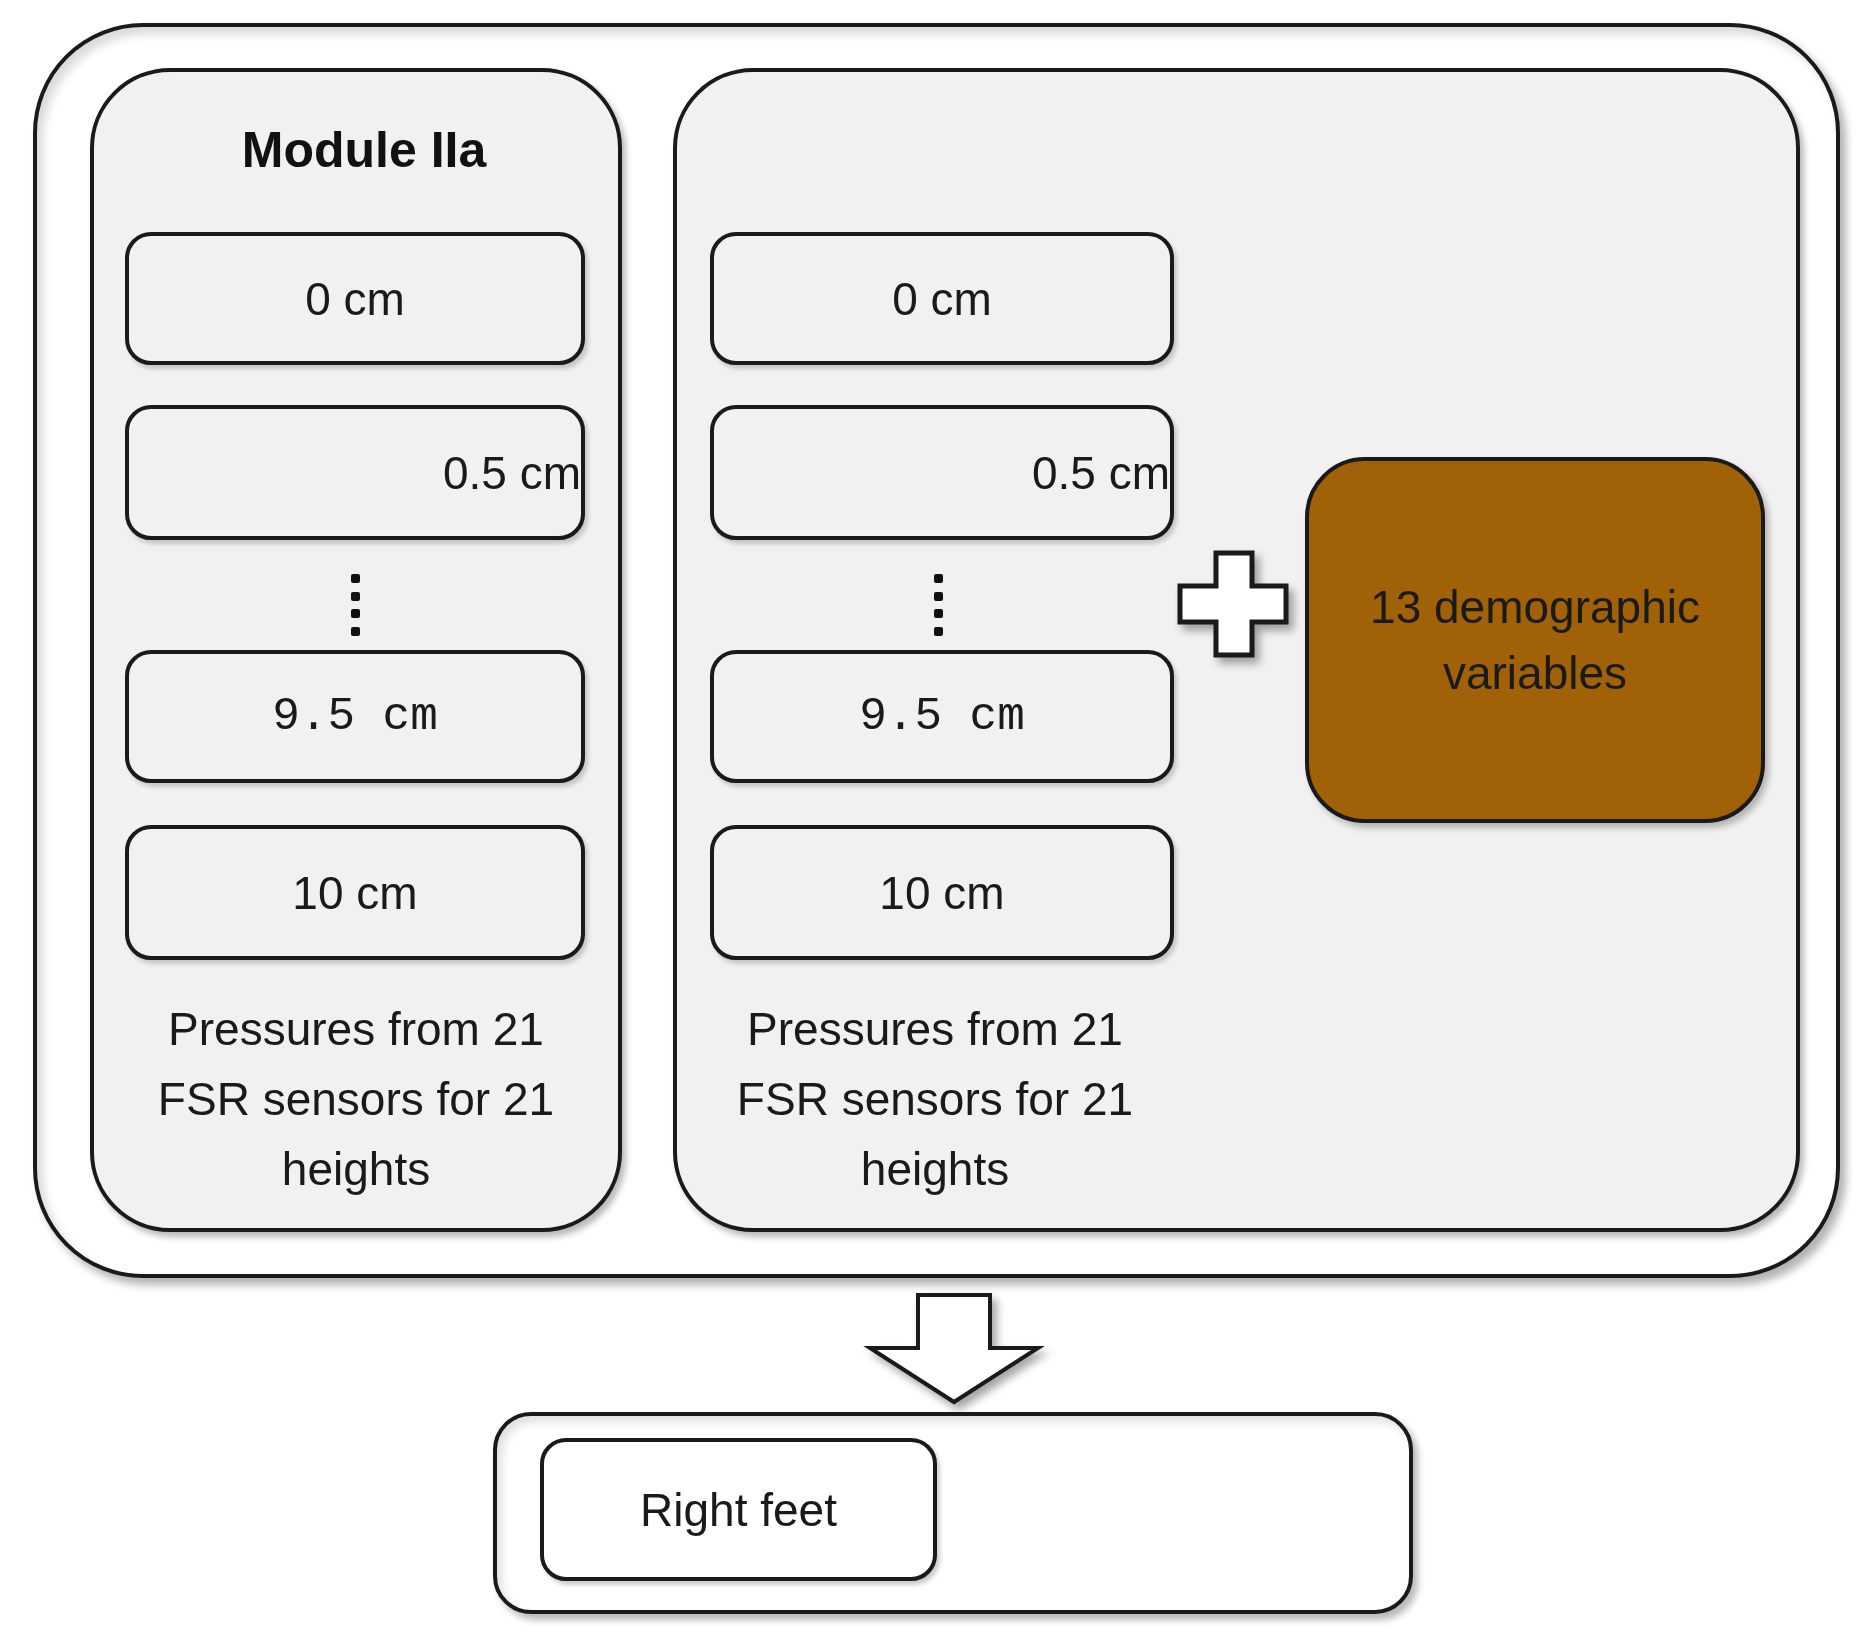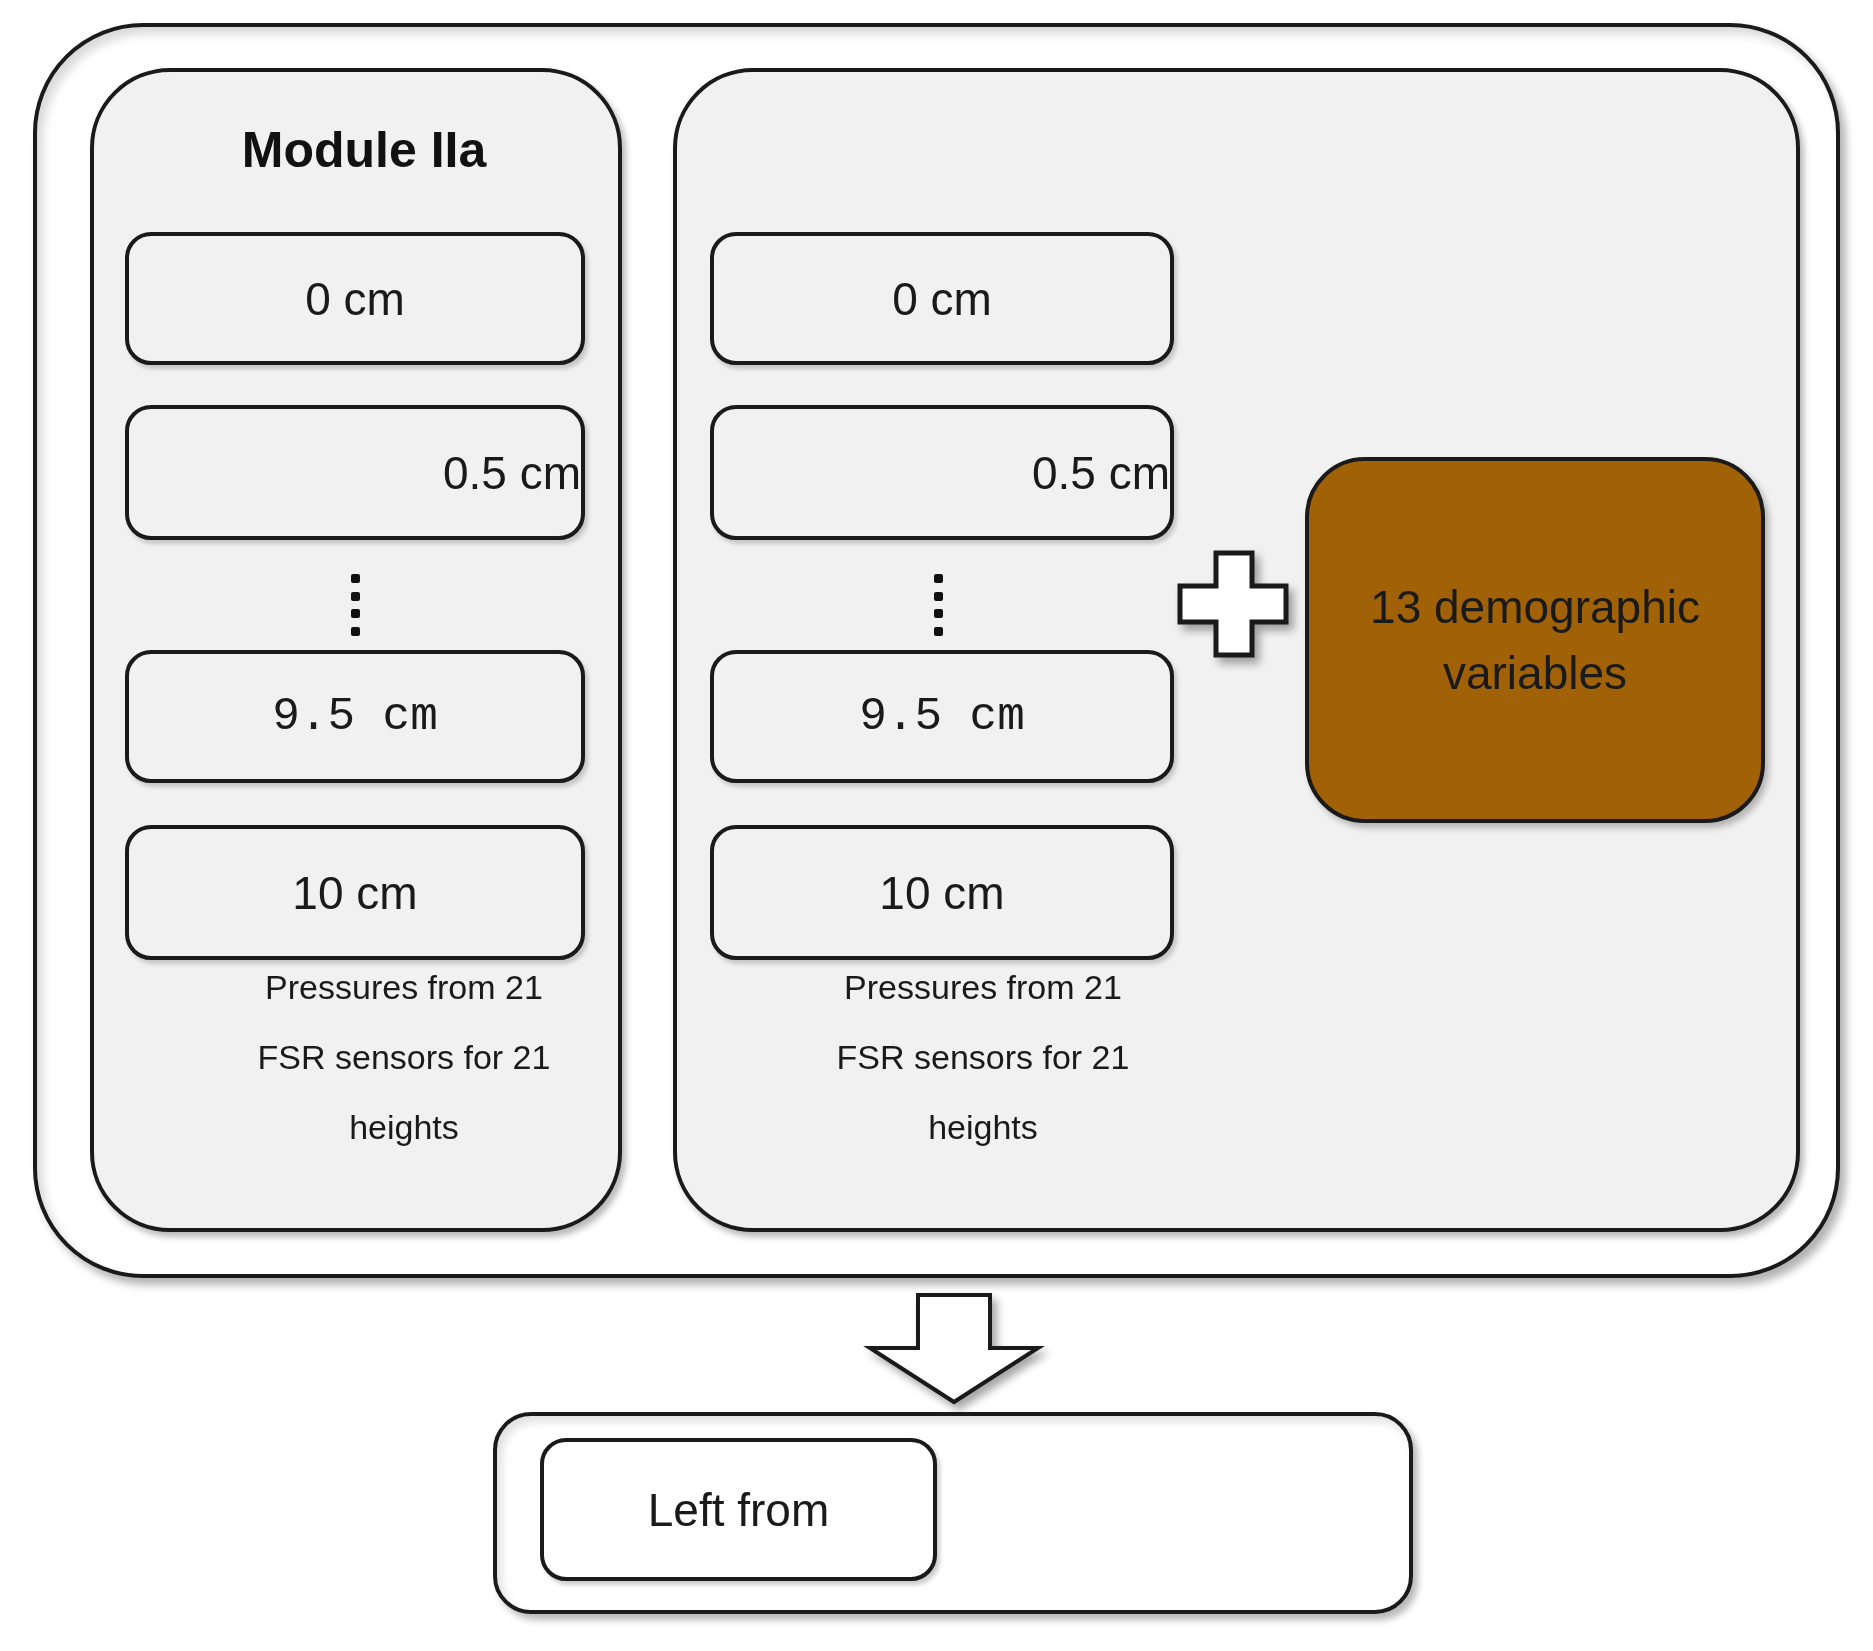--- a/index.html
+++ b/index.html
@@ -41,22 +41,22 @@
   .hb2{top:333px;height:127px;justify-content:flex-end;}
   .hb3{top:578px;font-family:Liberation Mono, monospace;}
   .hb4{top:753px;height:127px;}
   .dots{
     position:absolute;top:502px;left:31px;width:460px;height:62px;
     display:flex;flex-direction:column;align-items:center;justify-content:space-between;
   }
   .module-b .dots{left:33px;width:456px;}
   .dots i{display:block;width:9px;height:9px;background:#111;border-radius:2px;}
   .caption{
-    position:absolute;top:880px;left:0;width:100%;
-    text-align:center;font-size:34px;line-height:70px;margin-left:48px;
+    position:absolute;top:922px;left:0;width:100%;
+    text-align:center;font-size:46px;line-height:70px;
   }
   .module-b .caption{left:8px;width:500px;}
   .caption span{display:block;}
   
   .demo{
     position:absolute;left:628px;top:385px;width:452px;height:358px;
     border:4px solid #1a1a1a;border-radius:60px;background:#a16207;
     display:flex;flex-direction:column;align-items:center;justify-content:center;
     font-size:46px;line-height:66px;text-align:center;
     box-shadow:4px 5px 6px rgba(0,0,0,0.25);
@@ -163,17 +163,17 @@
   </div>
 
   <div class="arrow-wrap">
     <svg width="186" height="116" viewBox="0 0 186 116">
       <polygon points="58,3 130,3 130,56 178,56 94,110 10,56 58,56" fill="#ffffff" stroke="#1a1a1a" stroke-width="4" stroke-linejoin="miter"></polygon>
     </svg>
   </div>
 
   <div class="out-container">
     <div class="feet feet-left">
-      <span>Left from</span>
+      <span>Right feet</span>
     </div>
   </div>
 
 </div>
 
 </body></html>

